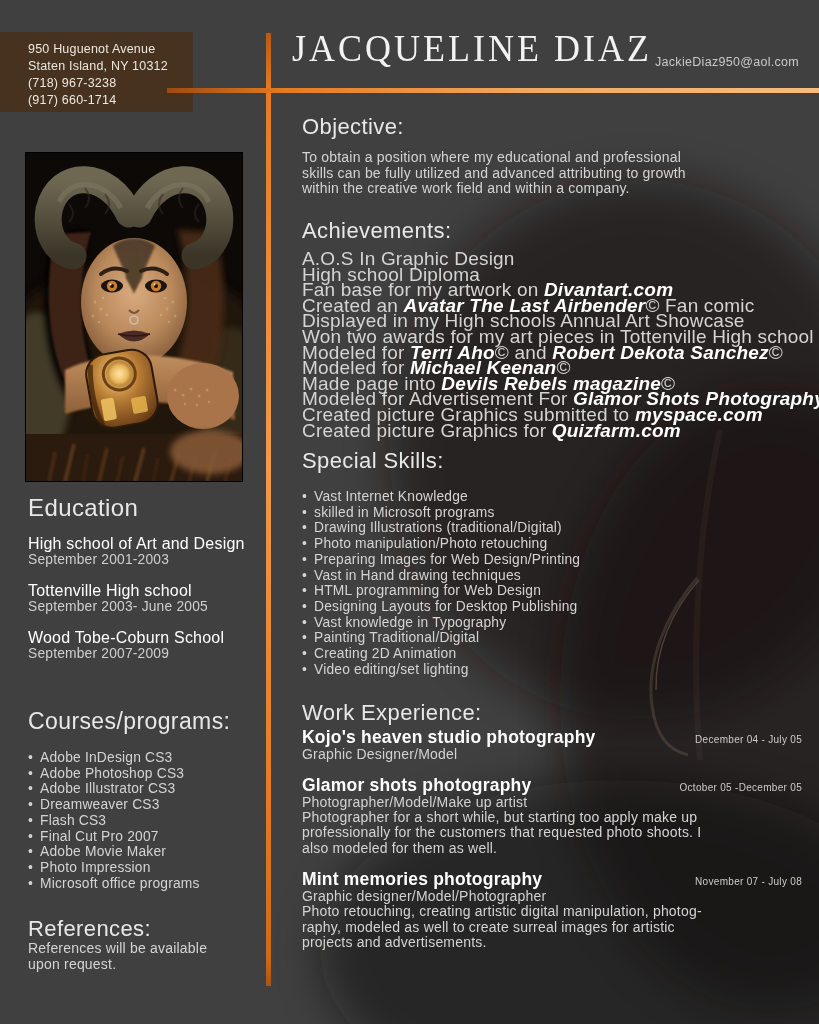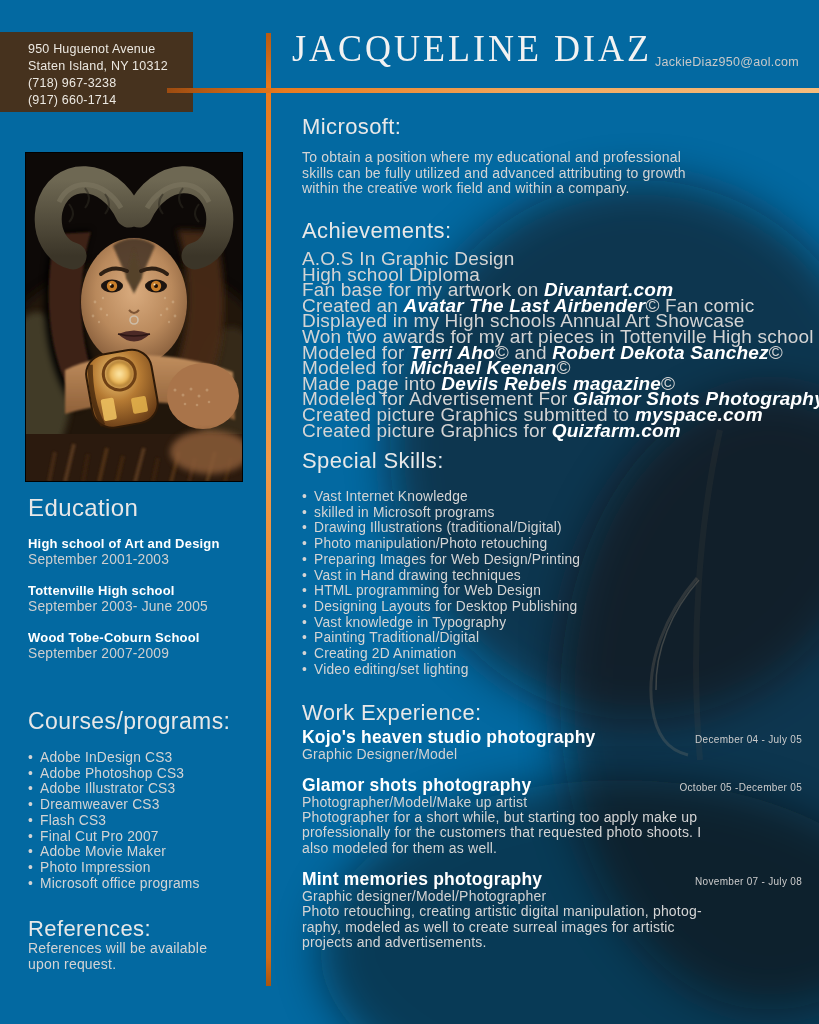--- a/index.html
+++ b/index.html
@@ -1,16 +1,16 @@
 <!DOCTYPE html>
 <html><head>
 <meta charset="utf-8">
 <style>
   html,body{margin:0;padding:0;background:#000;}
-  .page{position:relative;width:819px;height:1024px;background:#0369a1;overflow:hidden;
+  .page{position:relative;width:819px;height:1024px;background:#404040;overflow:hidden;
         font-family:"Liberation Sans",sans-serif;color:#d6d6d6;}
   .abs{position:absolute;}
   
   .bgfig{position:absolute;left:0;top:0;width:819px;height:1024px;pointer-events:none;}
   
   .contact-box{position:absolute;left:0;top:32px;width:193px;height:80px;background:#46321e;
                color:#ece8e1;font-size:12.5px;line-height:17px;padding:9px 0 0 28px;box-sizing:border-box;
                letter-spacing:.2px;z-index:2;}
   
   .vline{position:absolute;left:266px;top:33px;width:5px;height:953px;z-index:3;
@@ -35,21 +35,21 @@
   .bullet-line .dot{margin-right:7px;}
   
   .job{margin-bottom:13px;}
   .job-head{display:flex;justify-content:space-between;align-items:baseline;}
   .job-title{font-size:17.5px;font-weight:bold;color:#fff;letter-spacing:.2px;line-height:20px;}
   .job-date{font-size:10px;color:#cccccc;letter-spacing:.3px;padding-right:6px;padding-left:12px;}
   .job-role{font-size:14px;color:#d2d2d2;line-height:15px;letter-spacing:.2px;}
   .job-desc{font-size:14px;line-height:15.4px;color:#d4d4d4;letter-spacing:.2px;white-space:pre-line;}
   
   .edu-entry{margin-bottom:16px;}
-  .edu-school{font-size:13px;font-weight:bold;color:#fff;line-height:15.5px;letter-spacing:.2px;}
+  .edu-school{font-size:16px;font-weight:normal;color:#fff;line-height:15.5px;letter-spacing:.2px;}
   .edu-dates{font-size:13.8px;color:#cfcfcf;line-height:15.5px;letter-spacing:.2px;}
 </style>
 </head>
 <body>
 
 <div class="page">
 
   <svg class="bgfig" viewBox="0 0 819 1024">
     <defs>
         <filter id="bblur">
@@ -236,21 +236,21 @@
       <div class="bullet-line"><span class="dot">•</span><span>Final Cut Pro 2007</span></div>
       <div class="bullet-line"><span class="dot">•</span><span>Adobe Movie Maker</span></div>
       <div class="bullet-line"><span class="dot">•</span><span>Photo Impression</span></div>
       <div class="bullet-line"><span class="dot">•</span><span>Microsoft office programs</span></div>
     </div>
 
   <div class="abs h h22" style="left:28px;top:916px;text-align:center;">References:</div>
   <div class="abs body-text" style="left:28px;top:941px;">References will be available
 upon request.</div>
 
-  <div class="abs h h22 rcol" style="top:114px;">Microsoft:</div>
+  <div class="abs h h22 rcol" style="top:114px;">Objective:</div>
   <div class="abs body-text rcol" style="top:150px;">To obtain a position where my educational and professional
 skills can be fully utilized and advanced attributing to growth
 within the creative work field and within a company.</div>
 
   <div class="abs h h22 rcol" style="top:218px;">Achievements:</div>
   <div class="abs rcol" style="top:251px;" id="ach-host">
       <div class="ach-line"><span>A.O.S In Graphic Design</span></div>
       <div class="ach-line"><span>High school Diploma</span></div>
       <div class="ach-line"><span>Fan base for my artwork on </span><span class="b">Divantart.com</span></div>
       <div class="ach-line"><span>Created an </span><span class="b">Avatar The Last Airbender</span><span>© Fan comic</span></div>

